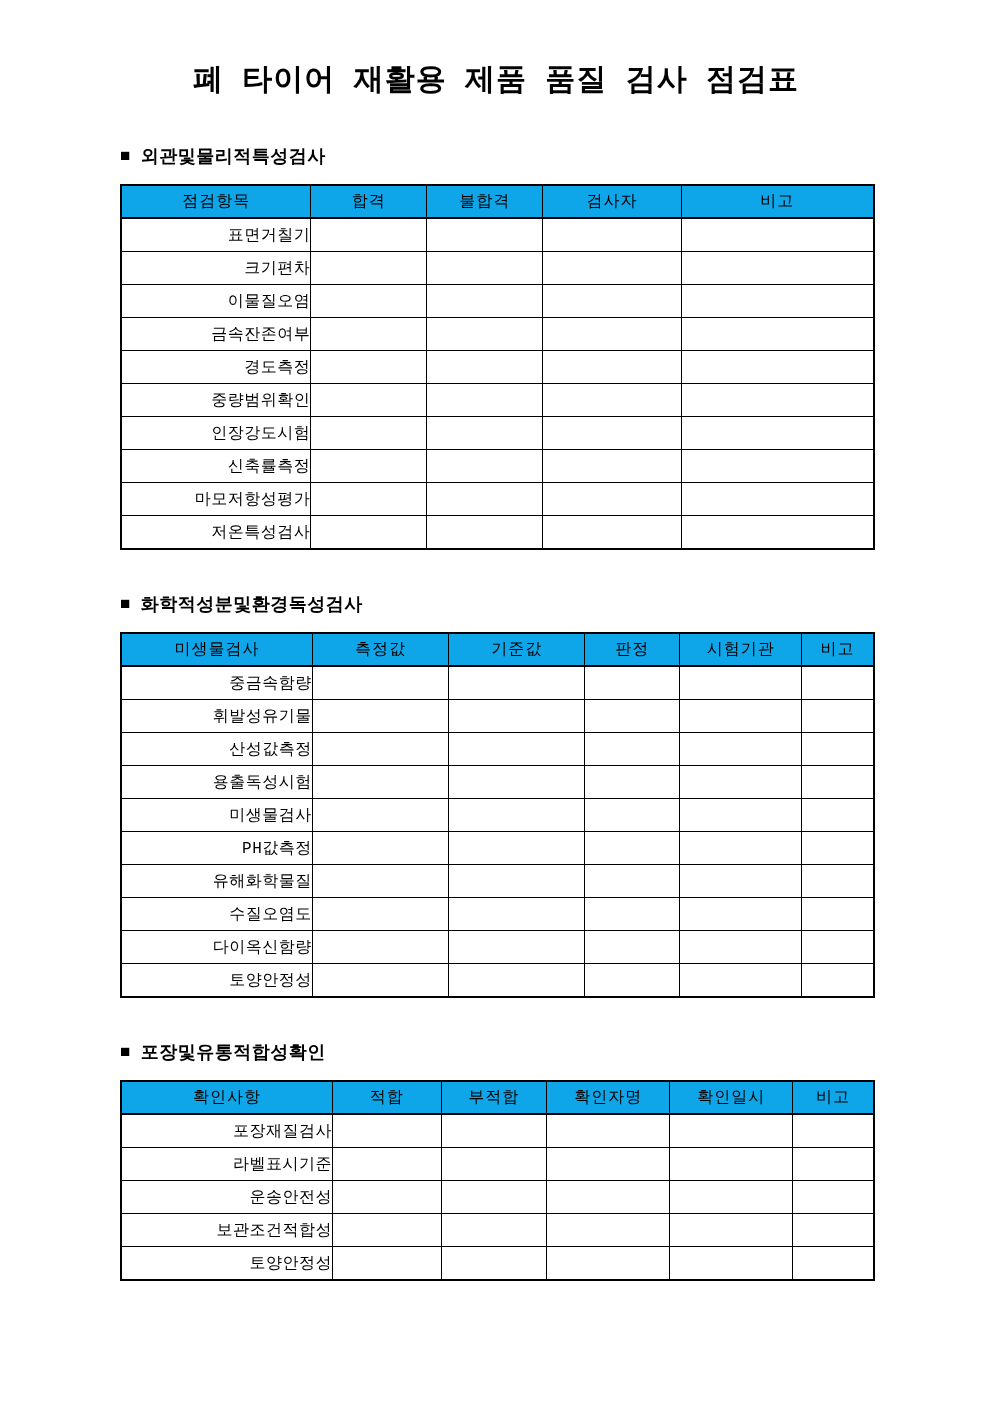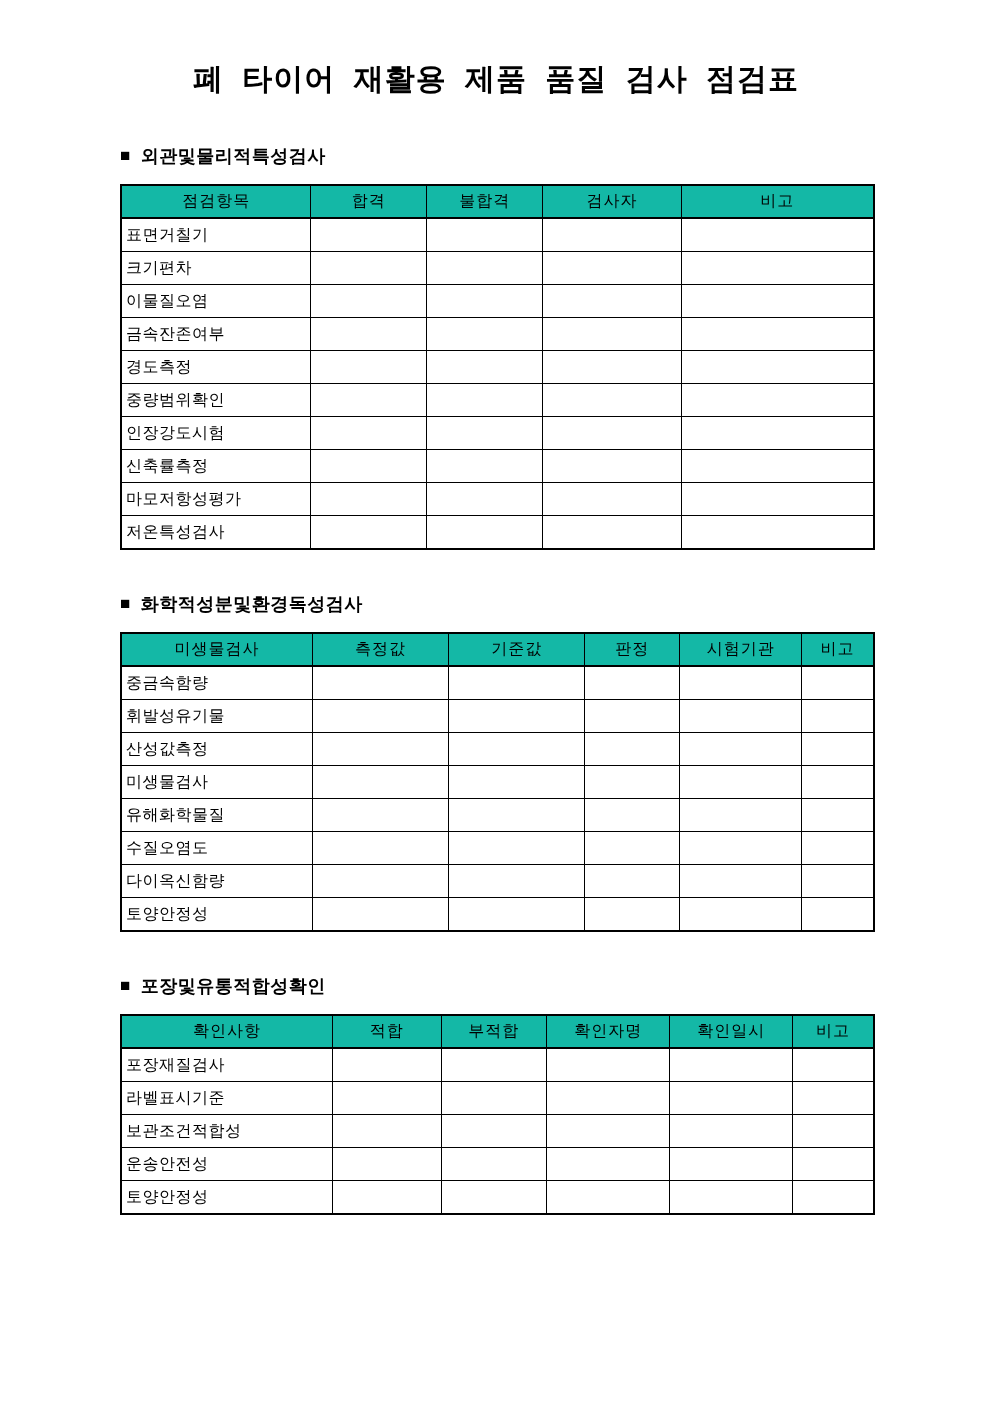--- a/index.html
+++ b/index.html
@@ -45,42 +45,42 @@
     line-height: 1;
     transform: translateY(-1px);
   }
   table.checklist-table {
     width: 100%;
     border-collapse: collapse;
     table-layout: fixed;
     border: 2px solid #000000;
   }
   table.checklist-table th {
-    background: #14b8a6;
+    background: #0ea5e9;
     border: 1px solid #000000;
     border-bottom: 2px solid #000000;
     height: 31px;
     padding: 0 2px;
     font-size: 16px;
     font-weight: normal;
     text-align: center;
     letter-spacing: 1px;
     overflow: hidden;
     white-space: nowrap;
   }
   table.checklist-table td {
     border: 1px solid #000000;
     height: 32px;
     padding: 0;
     font-size: 16px;
     letter-spacing: 0.5px;
     overflow: hidden;
     white-space: nowrap;
   }
-  table.checklist-table td.row-label { padding-left: 4px; text-align: left; font-family: Liberation Mono, monospace; }
+  table.checklist-table td.row-label { padding-left: 12px; text-align: right; font-family: Liberation Mono, monospace; }
   
   .form-section:nth-of-type(1) col:nth-child(1) { width: 25.2%; }
   .form-section:nth-of-type(1) col:nth-child(2) { width: 15.4%; }
   .form-section:nth-of-type(1) col:nth-child(3) { width: 15.4%; }
   .form-section:nth-of-type(1) col:nth-child(4) { width: 18.4%; }
   .form-section:nth-of-type(1) col:nth-child(5) { width: 25.6%; }
 
   .form-section:nth-of-type(2) col:nth-child(1) { width: 25.4%; }
   .form-section:nth-of-type(2) col:nth-child(2) { width: 18.1%; }
   .form-section:nth-of-type(2) col:nth-child(3) { width: 18.1%; }
@@ -240,21 +240,37 @@
             </tr>
             <tr>
               <td class="row-label">산성값측정</td>
               <td></td>
               <td></td>
               <td></td>
               <td></td>
               <td></td>
             </tr>
             <tr>
+              <td class="row-label">용출독성시험</td>
+              <td></td>
+              <td></td>
+              <td></td>
+              <td></td>
+              <td></td>
+            </tr>
+            <tr>
               <td class="row-label">미생물검사</td>
+              <td></td>
+              <td></td>
+              <td></td>
+              <td></td>
+              <td></td>
+            </tr>
+            <tr>
+              <td class="row-label">PH값측정</td>
               <td></td>
               <td></td>
               <td></td>
               <td></td>
               <td></td>
             </tr>
             <tr>
               <td class="row-label">유해화학물질</td>
               <td></td>
               <td></td>
@@ -324,29 +340,29 @@
             </tr>
             <tr>
               <td class="row-label">라벨표시기준</td>
               <td></td>
               <td></td>
               <td></td>
               <td></td>
               <td></td>
             </tr>
             <tr>
+              <td class="row-label">운송안전성</td>
+              <td></td>
+              <td></td>
+              <td></td>
+              <td></td>
+              <td></td>
+            </tr>
+            <tr>
               <td class="row-label">보관조건적합성</td>
-              <td></td>
-              <td></td>
-              <td></td>
-              <td></td>
-              <td></td>
-            </tr>
-            <tr>
-              <td class="row-label">운송안전성</td>
               <td></td>
               <td></td>
               <td></td>
               <td></td>
               <td></td>
             </tr>
             <tr>
               <td class="row-label">토양안정성</td>
               <td></td>
               <td></td>

